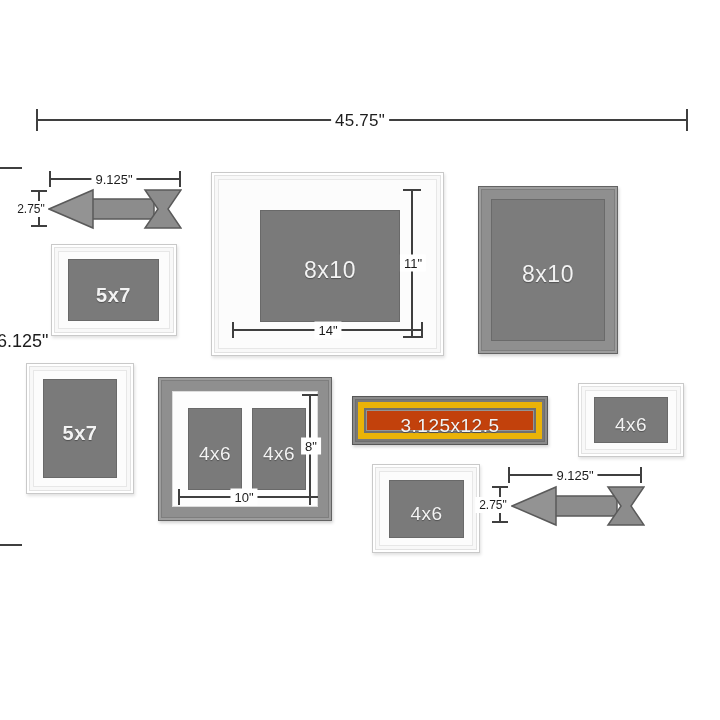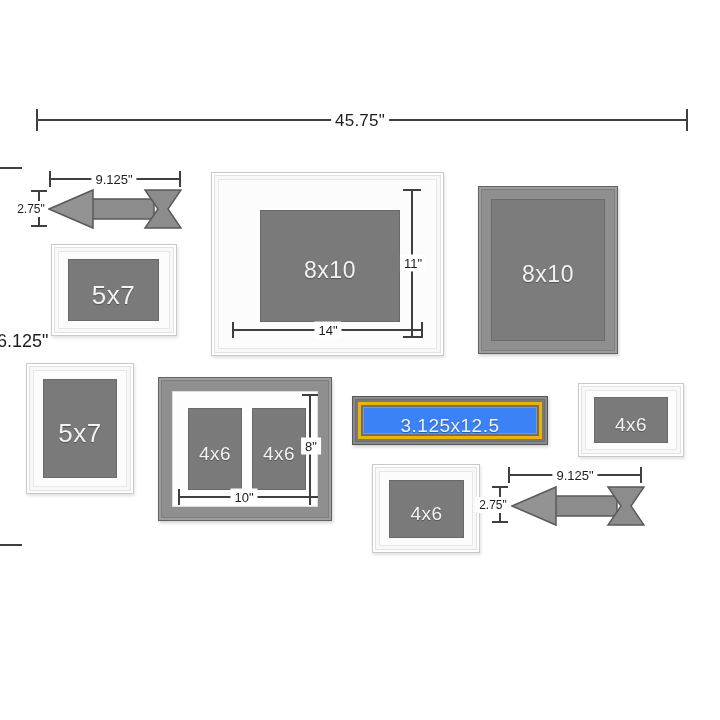--- a/index.html
+++ b/index.html
@@ -45,29 +45,29 @@
     display:flex;align-items:center;justify-content:center;
   }
   .mat{position:absolute;background:#fdfdfd;border:1px solid #dcdcdc;}
   
   .ledge-frame{
     position:absolute;background:#787878;border:1px solid #575757;
     box-shadow:inset 0 0 0 2px #8a8a8a, inset 0 0 0 3px #6e6e6e,
       1px 2px 3px rgba(0,0,0,0.18);
   }
   .ledge-panel{
-    position:absolute;inset:5px;background:#3b82f6;border:3px solid #eab308;
+    position:absolute;inset:5px;background:#c2410c;border:6px solid #eab308;
     box-shadow:inset 0 0 0 2px #6f6f6f, inset 0 0 0 3px #949494;
     display:flex;align-items:center;justify-content:center;
   }
   .size-label{
     color:#f3f3f3;text-shadow:0 1px 1px rgba(0,0,0,0.35);
     letter-spacing:0.5px;line-height:1;margin-top:9px;
   }
-  .fs23{font-size:23px;} .fs20{font-size:26px;} .fs19{font-size:19px;}
+  .fs23{font-size:23px;} .fs20{font-size:20px;font-weight:bold;} .fs19{font-size:19px;}
 </style>
 </head>
 <body>
 
 <div class="canvas">
 
   <div class="dline" style="left:36px;top:119px;width:652px;height:2px;"></div>
   <div class="dline" style="left:36px;top:109px;width:2px;height:22px;"></div>
   <div class="dline" style="left:686px;top:109px;width:2px;height:22px;"></div>
   <div class="dlabel big" style="left:360px;top:120px;">45.75"</div>

